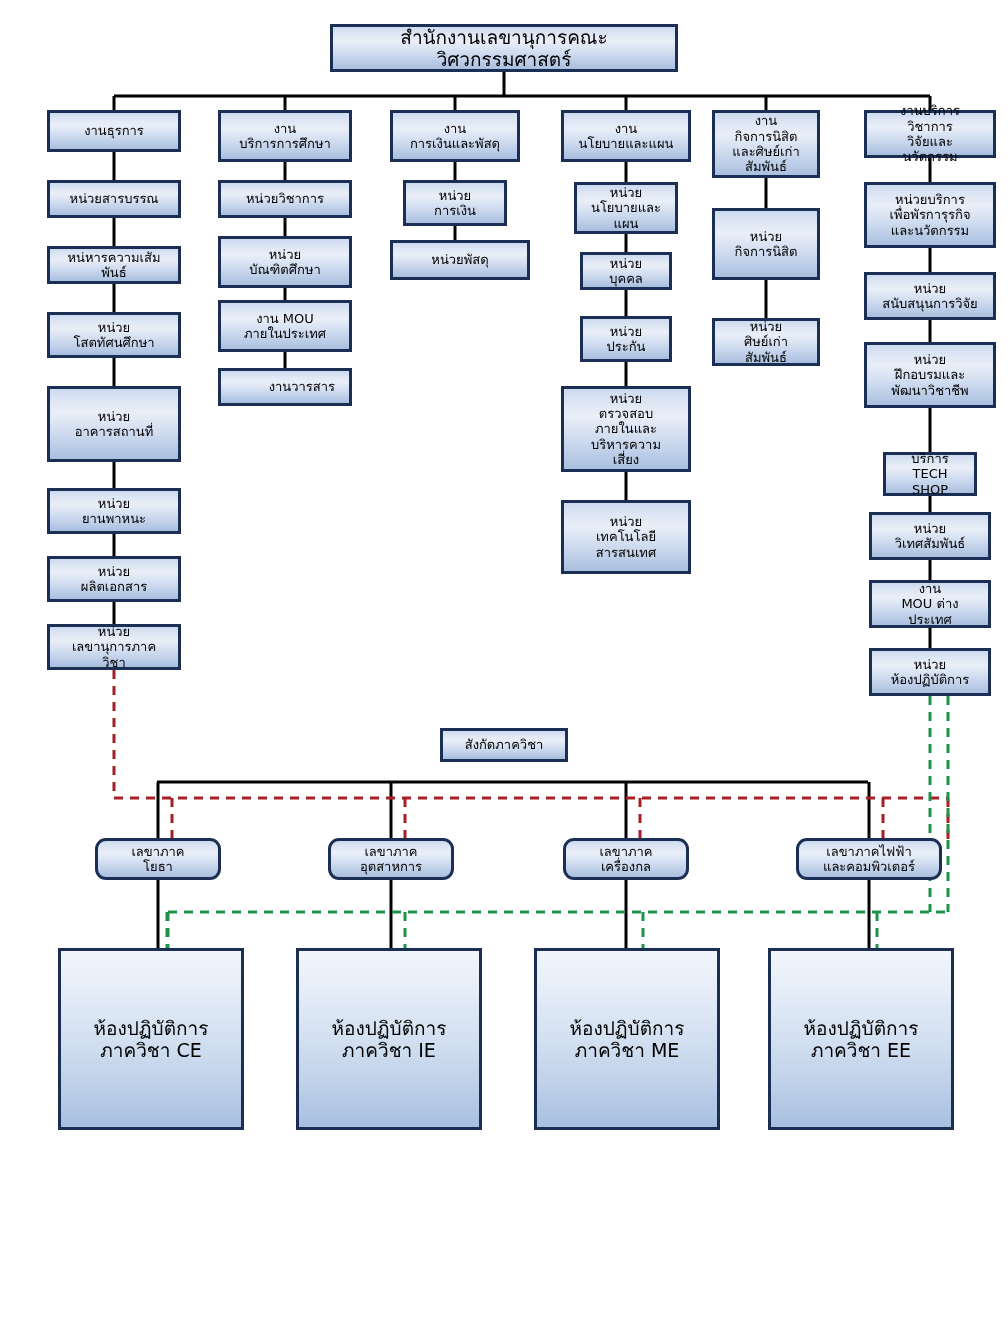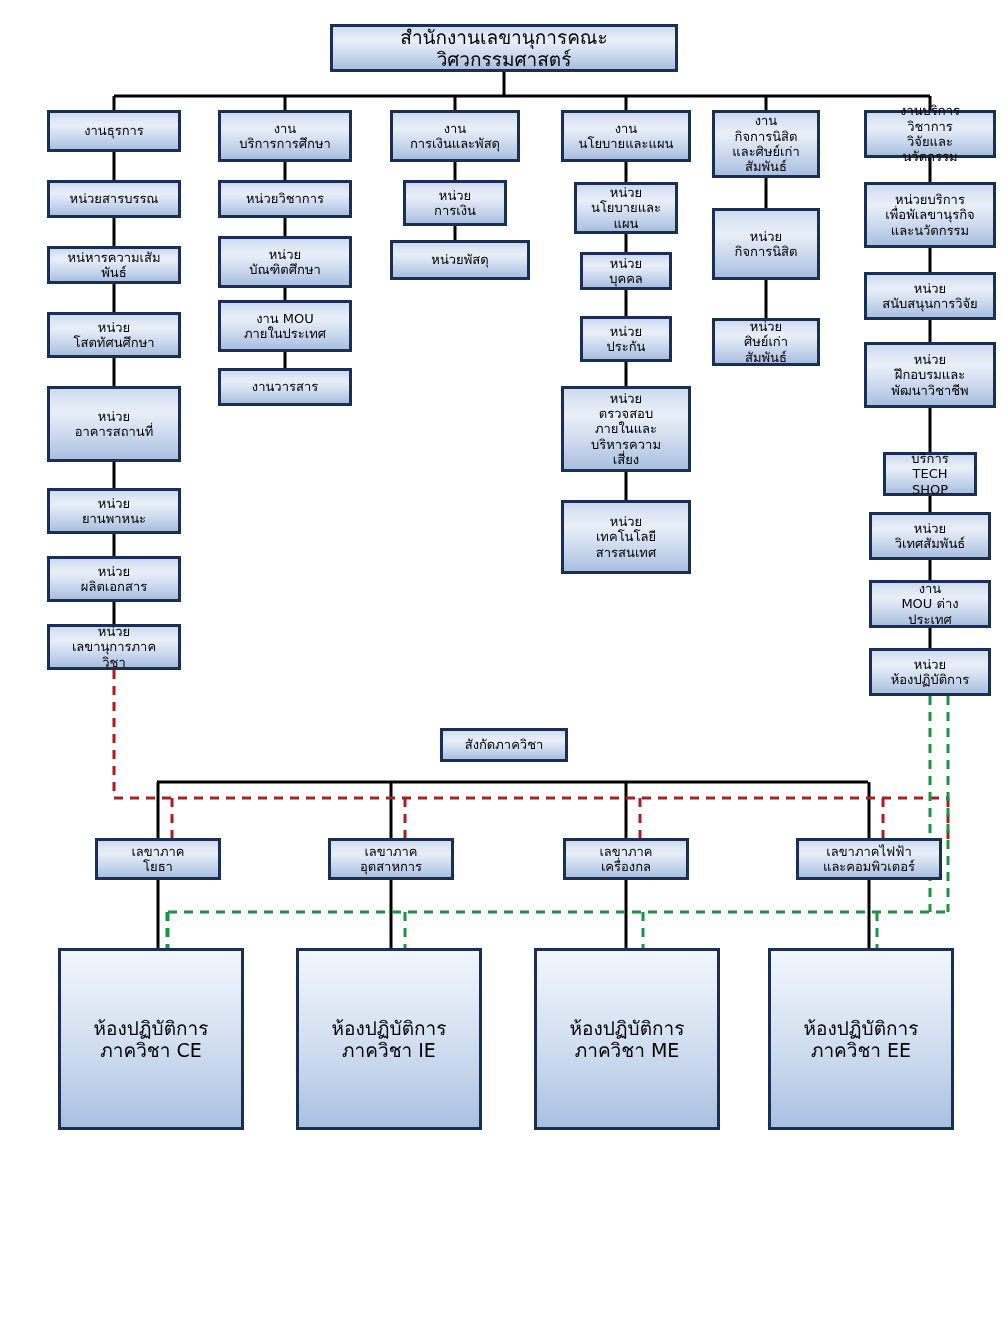--- a/index.html
+++ b/index.html
@@ -44,21 +44,21 @@
     display: block;
     padding: 0 14px;
     white-space: pre-line;
   }
   .n-root {
     border-width: 3px;
     font-size: 19px;
   }
   .n-head { font-size: 13px; }
   .n-unit { font-size: 13px; }
-  .n-sec  { font-size: 13px; }
+  .n-sec  { font-size: 13px; border-radius: 11px; }
   .n-lab  {
     font-size: 19px;
     background: linear-gradient(to bottom, #f2f6fc 0%, #e6eef8 20%, #d3e0f1 50%, #bdcfe8 78%, #a7c0e0 100%);
   }
   .n-grp  { font-size: 13px; }
 </style>
 </head>
 <body>
 
 <div id="chart-canvas">
@@ -163,21 +163,21 @@
       <span class="lbl">หน่วยวิชาการ</span>
     </div>
     <div class="node n-unit" style="left: 218px; top: 236px; width: 134px; height: 52px;">
       <span class="lbl">หน่วย
 บัณฑิตศึกษา</span>
     </div>
     <div class="node n-unit" style="left: 218px; top: 300px; width: 134px; height: 52px;">
       <span class="lbl">งาน MOU
 ภายในประเทศ</span>
     </div>
-    <div class="node n-unit" style="left: 218px; top: 368px; width: 134px; height: 38px;">
+    <div class="node n-unit" style="left: 218px; top: 368px; width: 134px; height: 38px; justify-content: flex-end;">
       <span class="lbl">งานวารสาร</span>
     </div>
     <div class="node n-head" style="left: 390px; top: 110px; width: 130px; height: 52px;">
       <span class="lbl">งาน
 การเงินและพัสดุ</span>
     </div>
     <div class="node n-unit" style="left: 403px; top: 180px; width: 104px; height: 46px;">
       <span class="lbl">หน่วย
 การเงิน</span>
     </div>
@@ -223,21 +223,21 @@
     <div class="node n-unit" style="left: 712px; top: 318px; width: 108px; height: 48px;">
       <span class="lbl">หน่วย
 ศิษย์เก่าสัมพันธ์</span>
     </div>
     <div class="node n-head" style="left: 864px; top: 110px; width: 132px; height: 48px;">
       <span class="lbl">งานบริการวิชาการ
 วิจัยและนวัตกรรม</span>
     </div>
     <div class="node n-unit" style="left: 864px; top: 182px; width: 132px; height: 66px;">
       <span class="lbl">หน่วยบริการ
-เพื่อพัเลขานุรกิจ
+เพื่อพัรการุรกิจ
 และนวัตกรรม</span>
     </div>
     <div class="node n-unit" style="left: 864px; top: 272px; width: 132px; height: 48px;">
       <span class="lbl">หน่วย
 สนับสนุนการวิจัย</span>
     </div>
     <div class="node n-unit" style="left: 864px; top: 342px; width: 132px; height: 66px;">
       <span class="lbl">หน่วย
 ฝึกอบรมและ
 พัฒนาวิชาชีพ</span>

